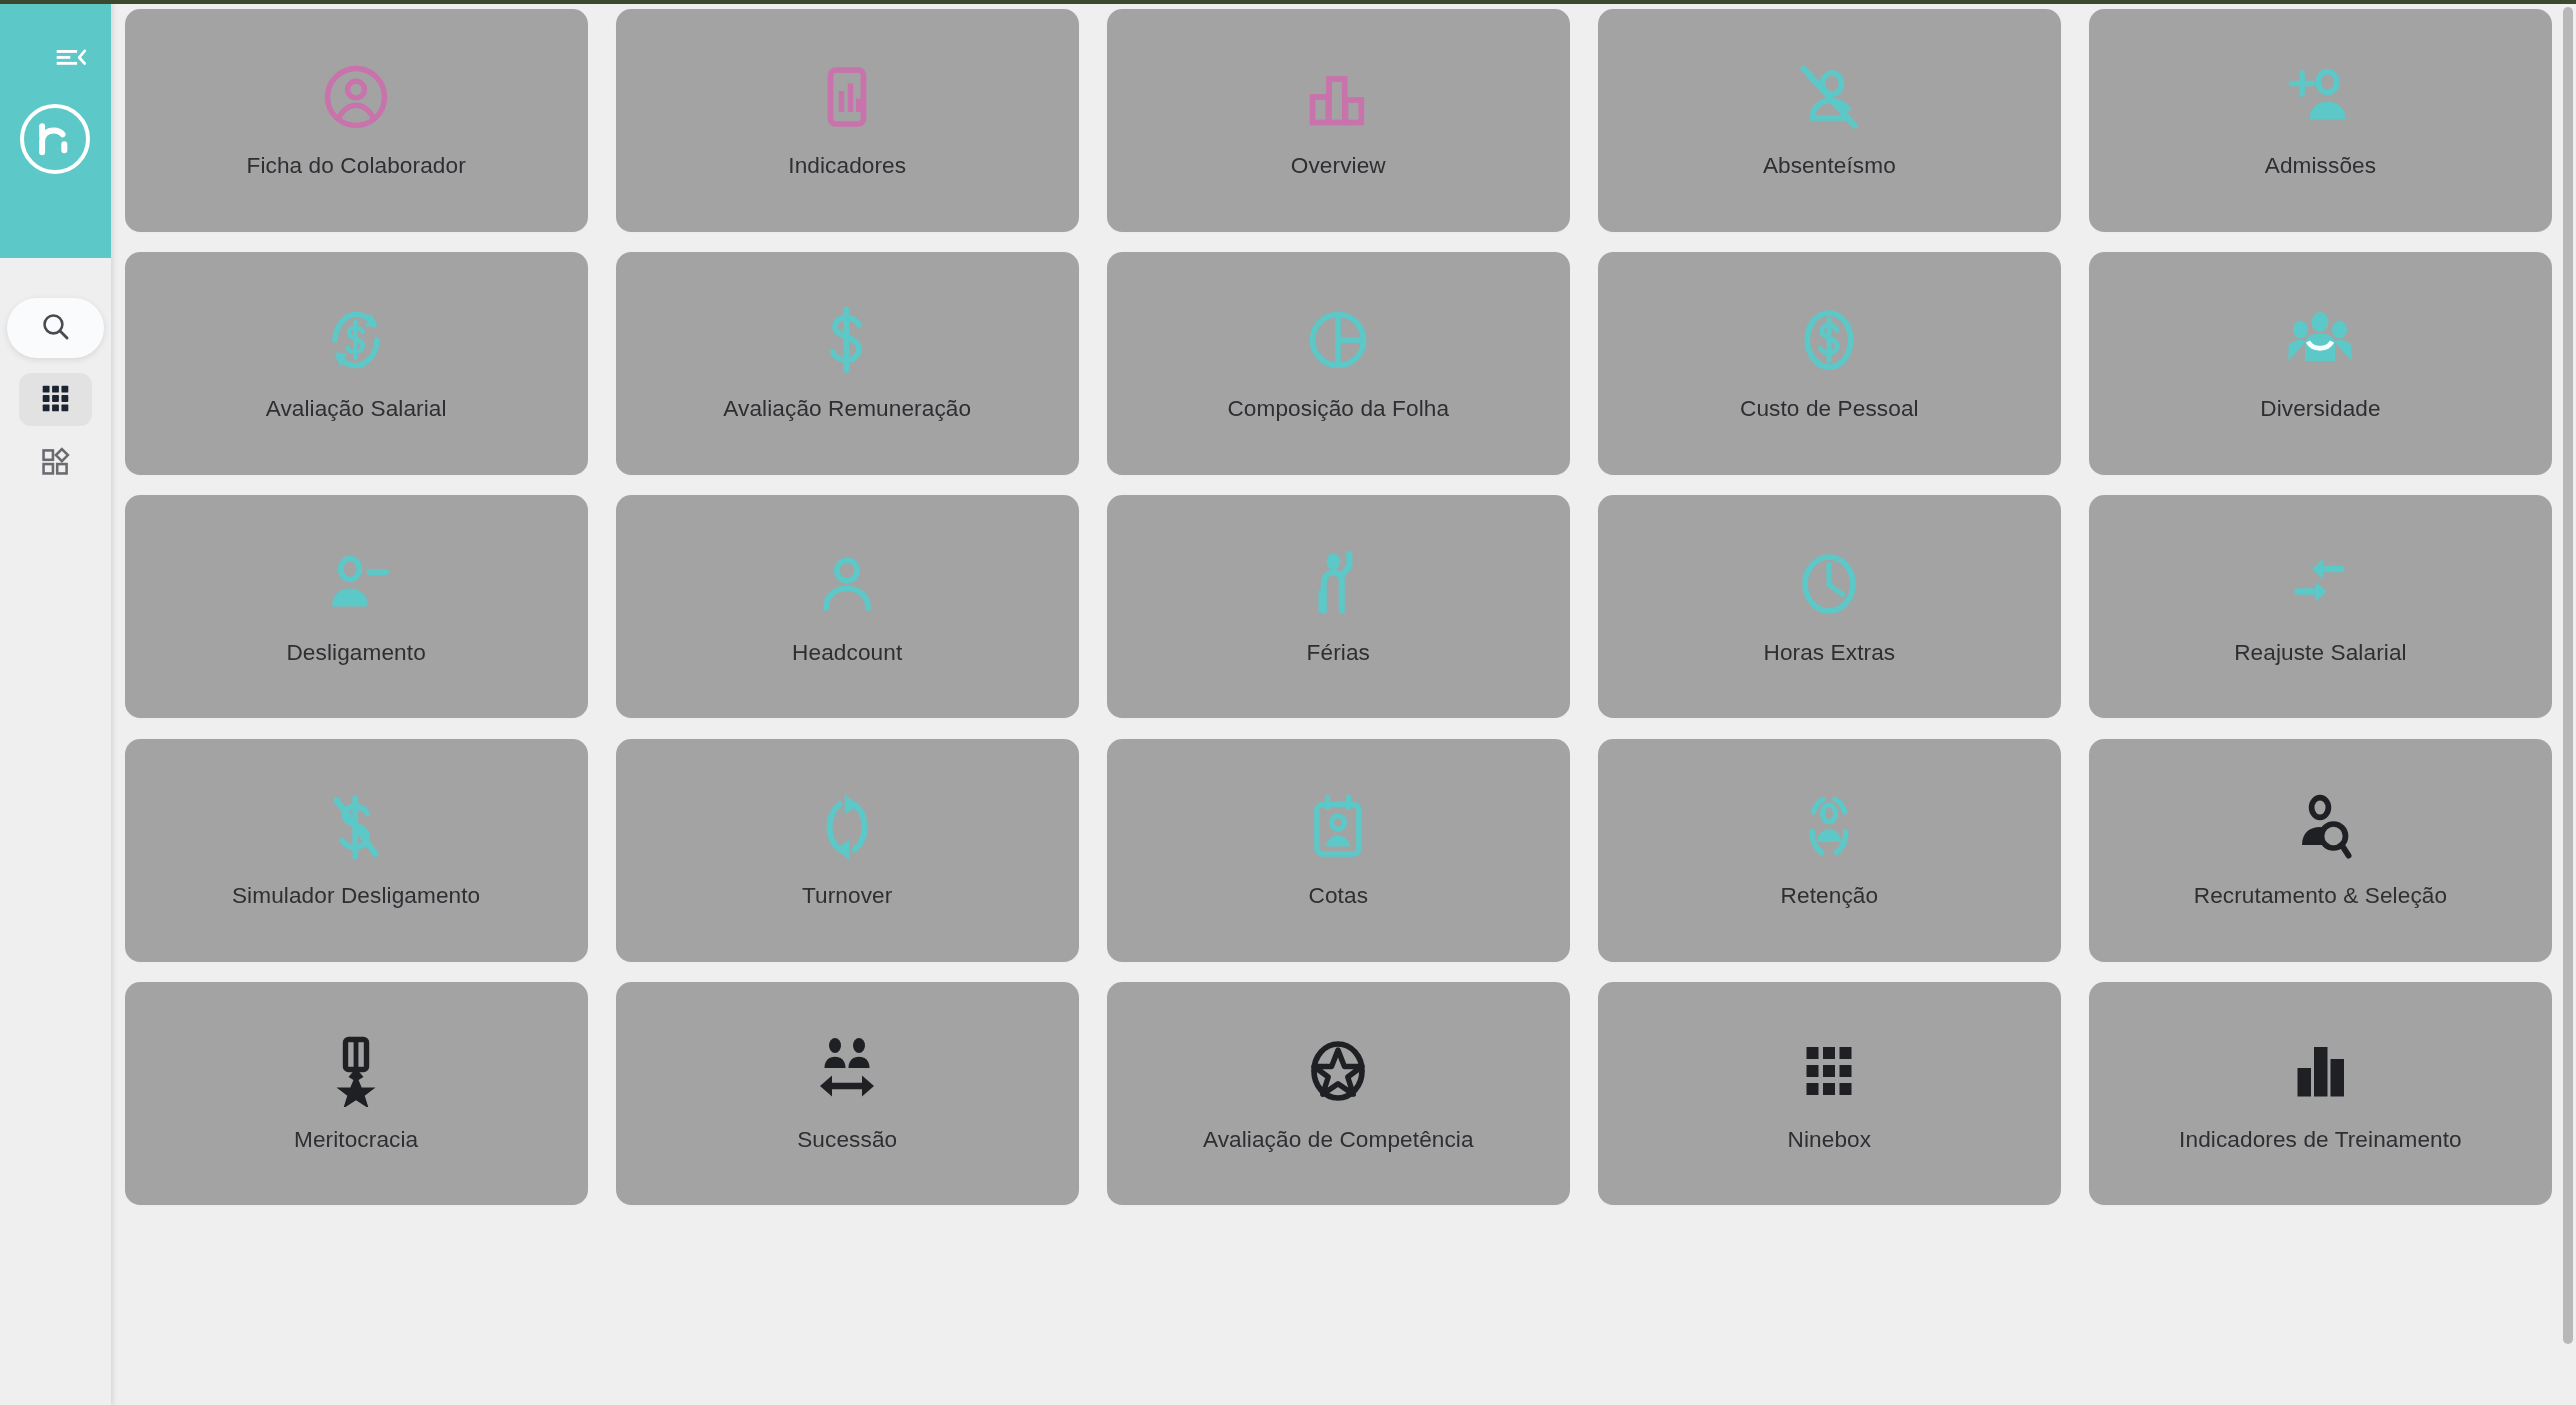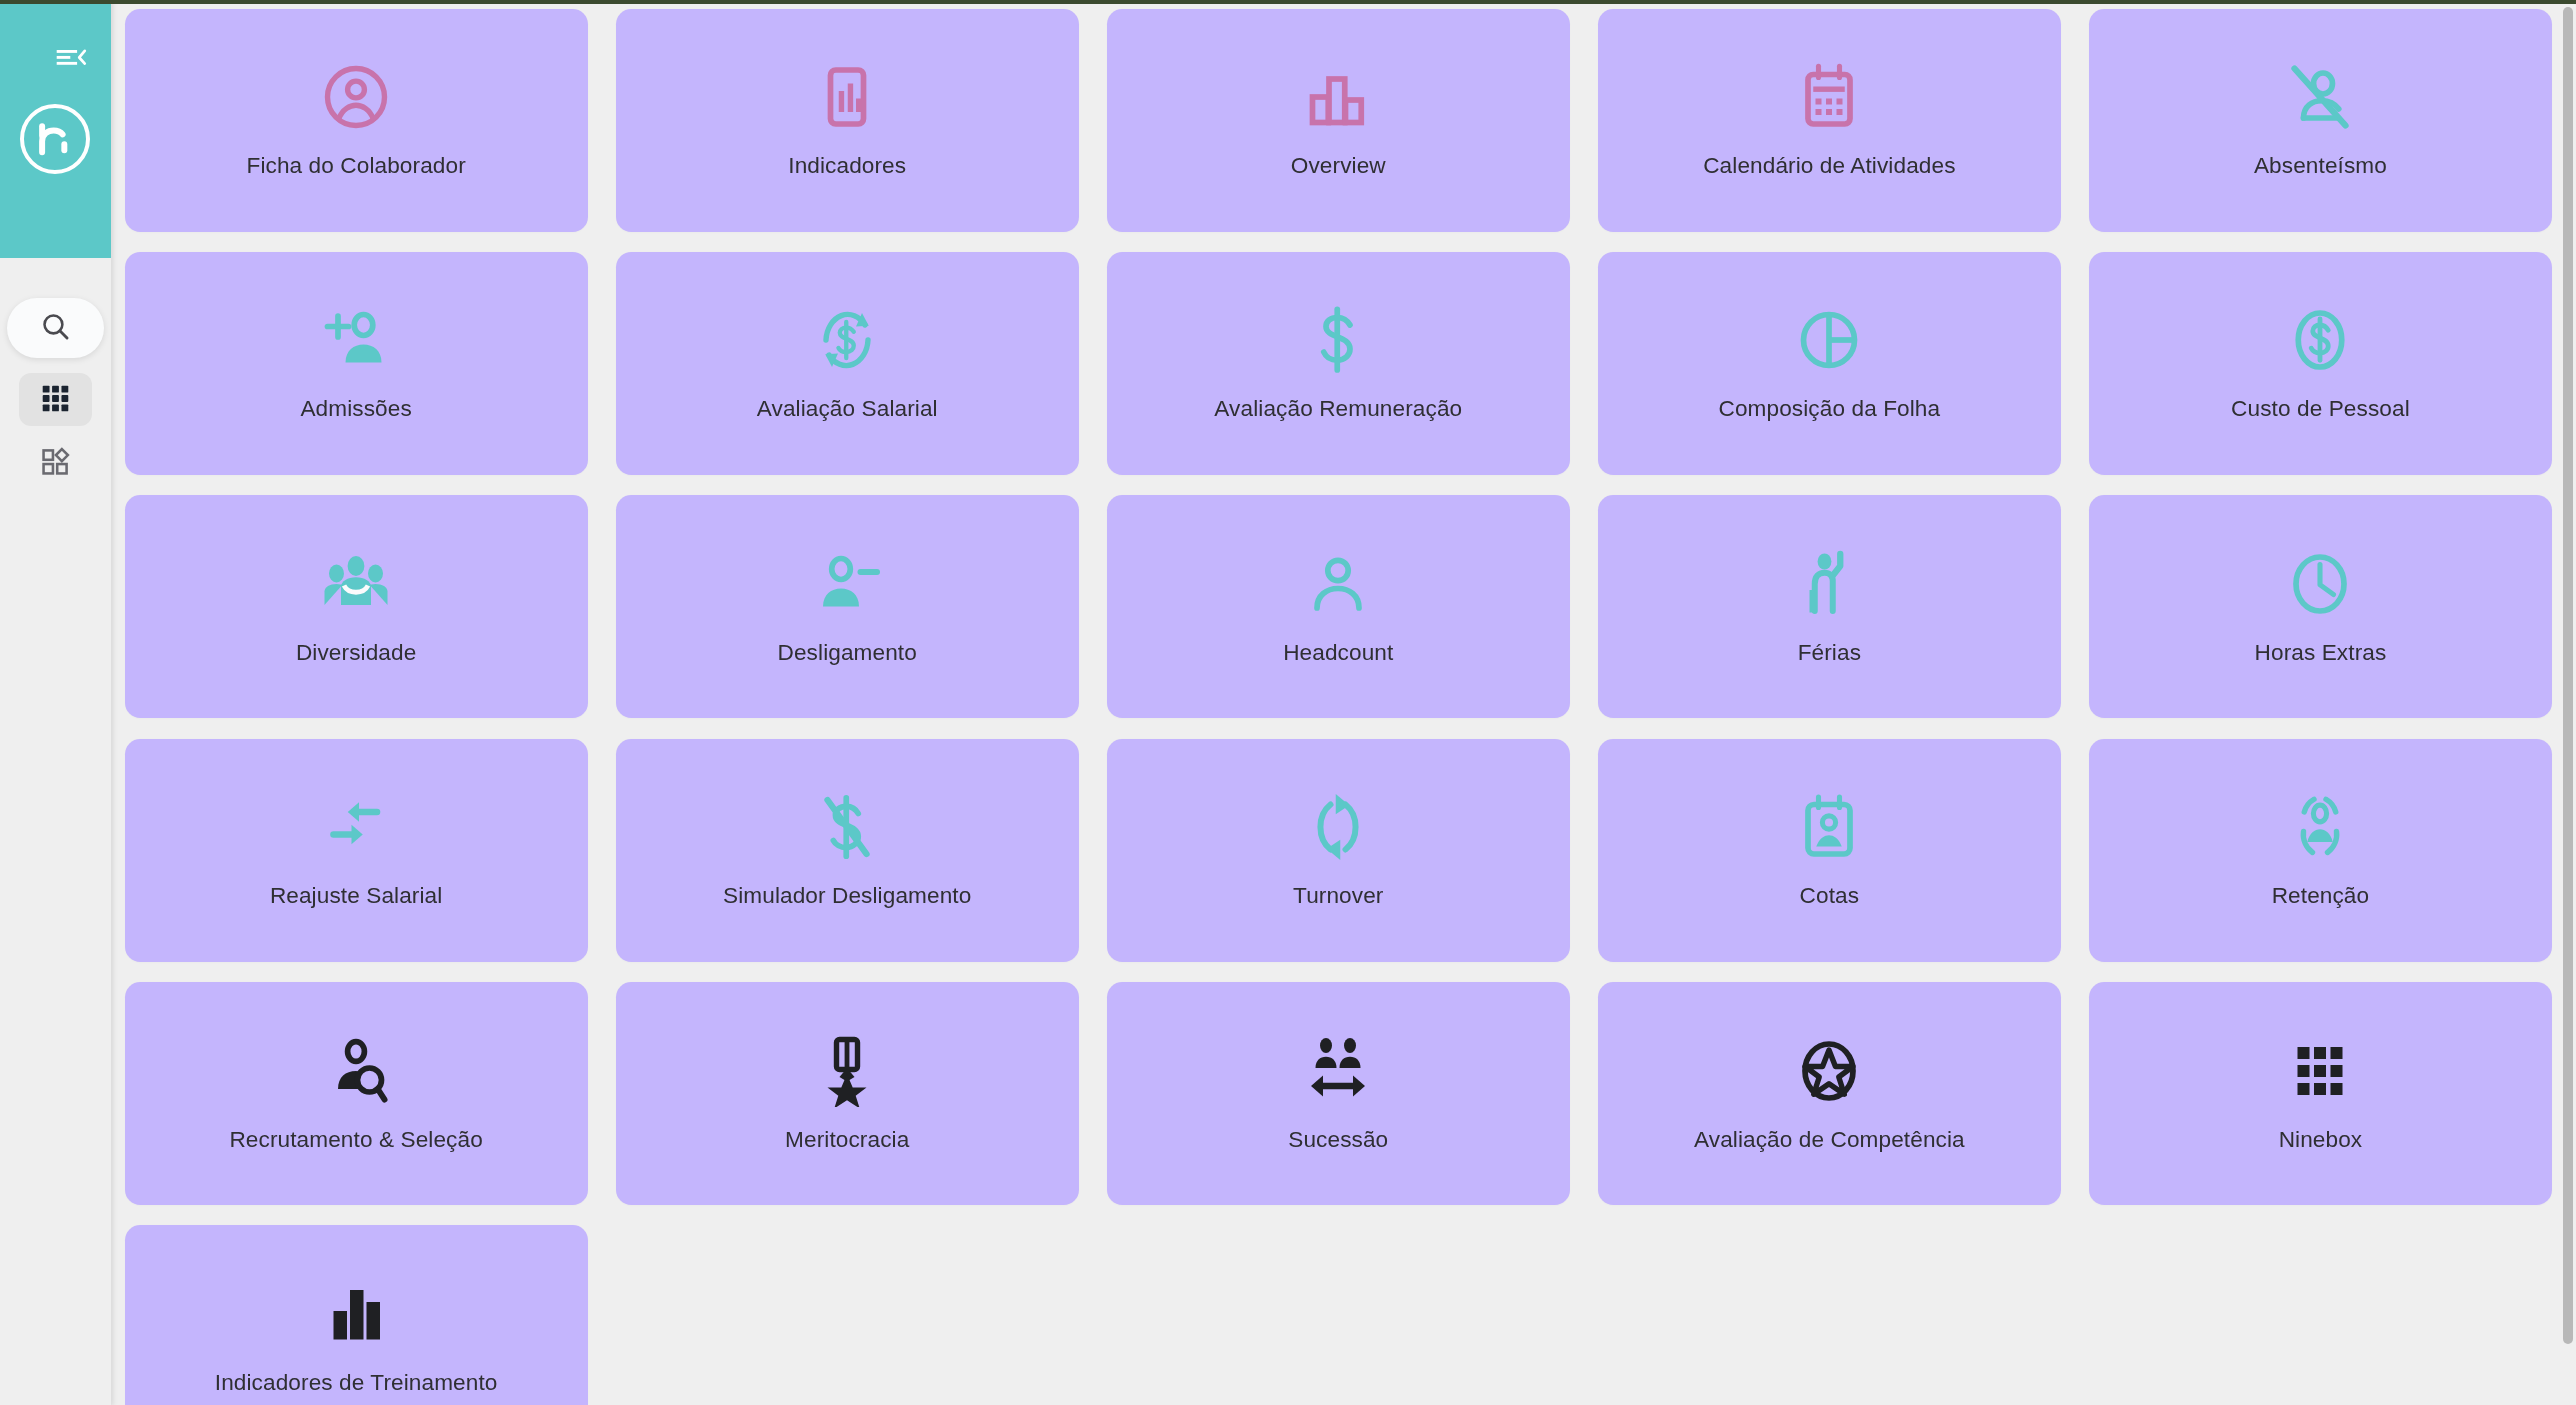--- a/index.html
+++ b/index.html
@@ -63,21 +63,21 @@
     padding: 8.5px 24px 0 13.6px;
     overflow: hidden;
   }
   .grid {
     display: grid;
     grid-template-columns: repeat(5, 1fr);
     column-gap: 28px;
     row-gap: 20.4px;
   }
   .card {
-    background: #c4b5fd;
+    background: #a3a3a3;
     border-radius: 15.3px;
     height: 223px;
     display: flex; flex-direction: column;
     align-items: center; justify-content: center;
     cursor: pointer;
     box-shadow: 0 0.9px 1.7px rgba(0,0,0,0.02);
   }
   .card-icon {
     height: 72px; width: 100%;
     display: flex; align-items: center; justify-content: center;
@@ -202,39 +202,20 @@
               <rect x="7" y="24" width="10.5" height="17" fill="none" stroke="#c873ab" stroke-width="3.8"></rect>
         <rect x="18" y="12" width="10.5" height="29" fill="none" stroke="#c873ab" stroke-width="3.8"></rect>
         <rect x="29" y="26" width="10.5" height="15" fill="none" stroke="#c873ab" stroke-width="3.8"></rect>
             </svg>
           </div>
           <div class="card-label">Overview</div>
         </div>
         <div class="card">
           <div class="card-icon">
             <svg width="72" height="72" viewBox="0 0 48 48">
-              <rect x="10" y="9" width="28" height="33" rx="3.5" fill="none" stroke="#c873ab" stroke-width="3.8"></rect>
-        <line x1="17" y1="3.5" x2="17" y2="11" stroke="#c873ab" stroke-width="3.4" stroke-linecap="round"></line>
-        <line x1="31" y1="3.5" x2="31" y2="11" stroke="#c873ab" stroke-width="3.4" stroke-linecap="round"></line>
-        <rect x="13.5" y="17" width="21" height="3.6" fill="#c873ab"></rect>
-        <g fill="#c873ab">
-                <rect x="15" y="25" width="4" height="4"></rect>
-                <rect x="22" y="25" width="4" height="4"></rect>
-                <rect x="29" y="25" width="4" height="4"></rect>
-        <rect x="15" y="32" width="4" height="4"></rect>
-                <rect x="22" y="32" width="4" height="4"></rect>
-                <rect x="29" y="32" width="4" height="4"></rect>
-              </g>
-            </svg>
-          </div>
-          <div class="card-label">Calendário de Atividades</div>
-        </div>
-        <div class="card">
-          <div class="card-icon">
-            <svg width="72" height="72" viewBox="0 0 48 48">
               <ellipse cx="26" cy="15" rx="6.3" ry="7" fill="none" stroke="#5cc8c8" stroke-width="3.8"></ellipse>
         <path d="M13 38 C13 30 19 26.5 25 26.5 C29.5 26.5 34 28.5 36.5 32" fill="none" stroke="#5cc8c8" stroke-width="3.8" stroke-linecap="round"></path>
         <path d="M13 38 L36 38" stroke="#5cc8c8" stroke-width="3.8" stroke-linecap="round"></path>
         <line x1="7" y1="5" x2="41" y2="43" stroke="#5cc8c8" stroke-width="4.2" stroke-linecap="round"></line>
             </svg>
           </div>
           <div class="card-label">Absenteísmo</div>
         </div>
         <div class="card">
           <div class="card-icon">

